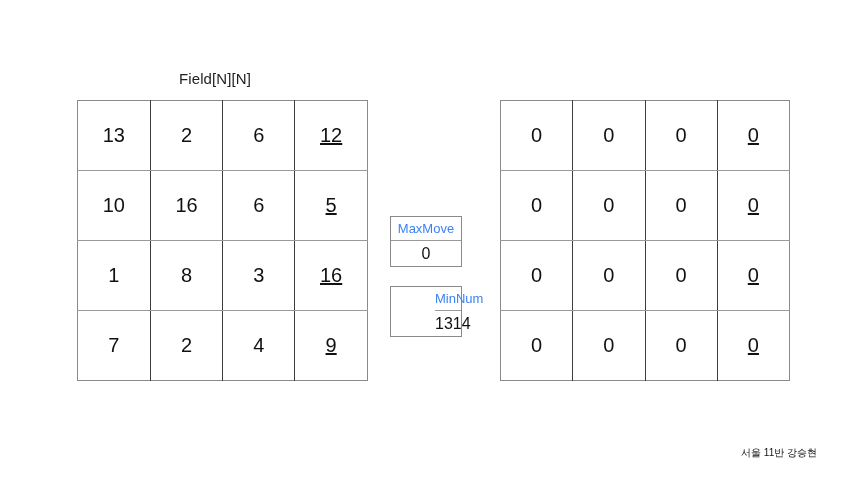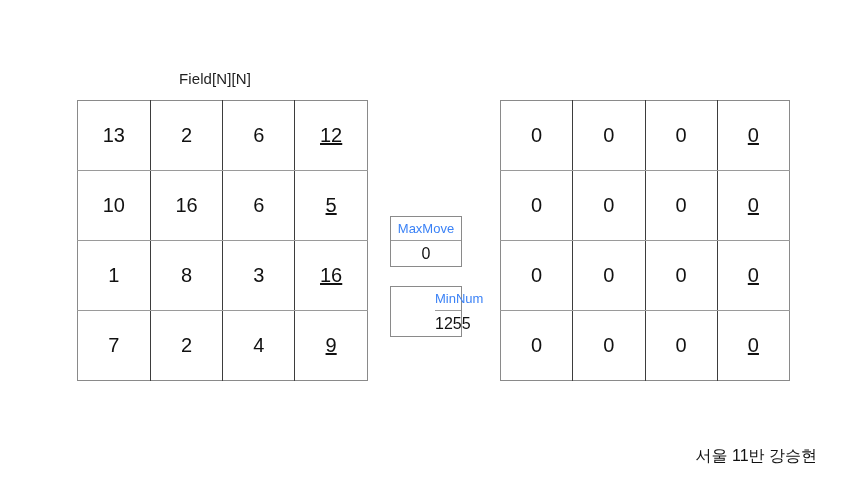--- a/index.html
+++ b/index.html
@@ -103,21 +103,21 @@
     white-space: nowrap;
   }
   #maxmove-box { left: 390px; top: 216px; }
   #minnum-box  { left: 390px; top: 286px; padding-left: 44px; }
 
   
   .footer-text {
     position: absolute;
     right: 36px;
     top: 446px;
-    font-size: 16px;
+    font-size: 10px;
     color: #111111;
     white-space: nowrap;
     text-align: right;
   }
 </style>
 </head>
 <body>
 
 <div class="canvas">
 
@@ -153,21 +153,21 @@
     </table>
   </div>
 
   <div class="var-box" id="maxmove-box">
     <div class="var-label">MaxMove</div>
     <div class="var-value">0</div>
   </div>
 
   <div class="var-box" id="minnum-box">
     <div class="var-label">MinNum</div>
-    <div class="var-value">1255</div>
+    <div class="var-value">1314</div>
   </div>
 
   <div class="panel" id="answer-panel">
     <table class="grid" id="answer-grid">
       <tbody>
         <tr>
           <td>0</td>
           <td>0</td>
           <td>0</td>
           <td>0</td>

